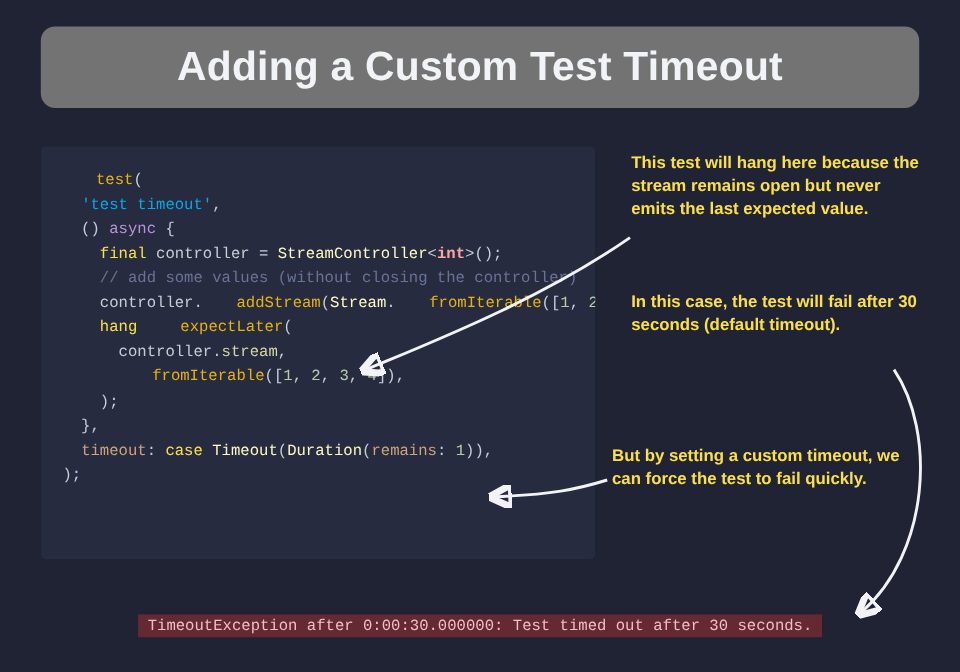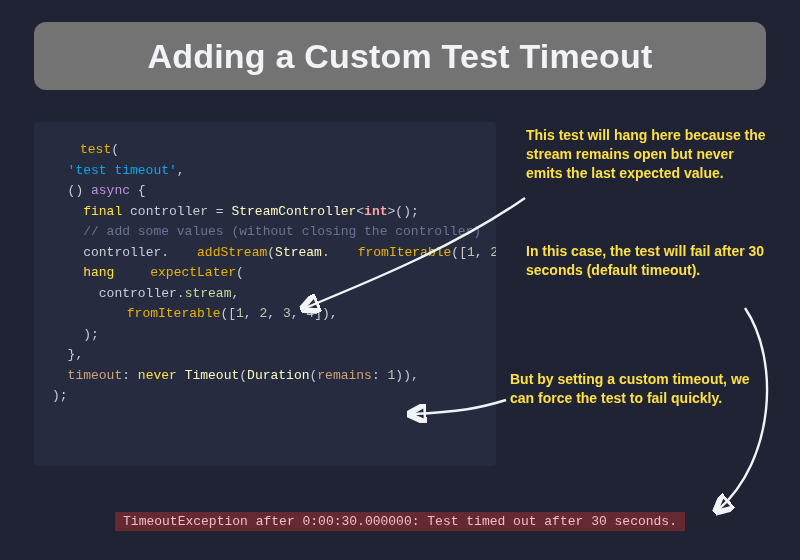--- a/index.html
+++ b/index.html
@@ -89,21 +89,21 @@
   <span class="c-str">'test timeout'</span><span class="c-punc">,</span>
 <span class="c-punc">  () </span><span class="c-ctrl">async</span><span class="c-punc"> {</span>
     <span class="c-kw">final</span><span> </span><span class="c-id">controller</span><span class="c-punc"> = </span><span class="c-type">StreamController</span><span class="c-punc">&lt;</span><span class="c-typearg">int</span><span class="c-punc">&gt;</span><span class="c-punc">();</span>
 <span class="c-cmt">    // add some values (without closing the controller)</span>
     <span class="c-id">controller</span><span class="c-punc">.</span><span class="c-fn">addStream</span><span class="c-punc">(</span><span class="c-type">Stream</span><span class="c-punc">.</span><span class="c-fn">fromIterable</span><span class="c-punc">([</span><span class="c-num">1</span><span class="c-punc">, </span><span class="c-num">2</span><span class="c-punc">, </span><span class="c-num">3</span><span class="c-punc">]));</span>
     <span class="c-kw">hang</span><span> </span><span class="c-fn">expectLater</span><span class="c-punc">(</span>
       <span class="c-id">controller</span><span class="c-punc">.</span><span class="c-prop">stream</span><span class="c-punc">,</span>
       <span class="c-fn">fromIterable</span><span class="c-punc">([</span><span class="c-num">1</span><span class="c-punc">, </span><span class="c-num">2</span><span class="c-punc">, </span><span class="c-num">3</span><span class="c-punc">, </span><span class="c-num">4</span><span class="c-punc">]),</span>
 <span class="c-punc">    );</span>
 <span class="c-punc">  },</span>
-  <span class="c-named">timeout</span><span class="c-punc">: </span><span class="c-kw">never</span><span> </span><span class="c-type">Timeout</span><span class="c-punc">(</span><span class="c-type">Duration</span><span class="c-punc">(</span><span class="c-named">remains</span><span class="c-punc">: </span><span class="c-num">1</span><span class="c-punc">)),</span>
+  <span class="c-named">timeout</span><span class="c-punc">: </span><span class="c-kw">case</span><span> </span><span class="c-type">Timeout</span><span class="c-punc">(</span><span class="c-type">Duration</span><span class="c-punc">(</span><span class="c-named">remains</span><span class="c-punc">: </span><span class="c-num">1</span><span class="c-punc">)),</span>
 <span class="c-punc">);</span></div>
 
 <div class="ann ann1">This test will hang here because the stream remains open but never emits the last expected value.</div>
 <div class="ann ann2">In this case, the test will fail after 30 seconds (default timeout).</div>
 <div class="ann ann3">But by setting a custom timeout, we can force the test to fail quickly.</div>
 
 <div class="error-line">TimeoutException after 0:00:30.000000: Test timed out after 30 seconds.</div>
 
 <svg class="arrows" viewBox="0 0 800 560">
   <defs>

